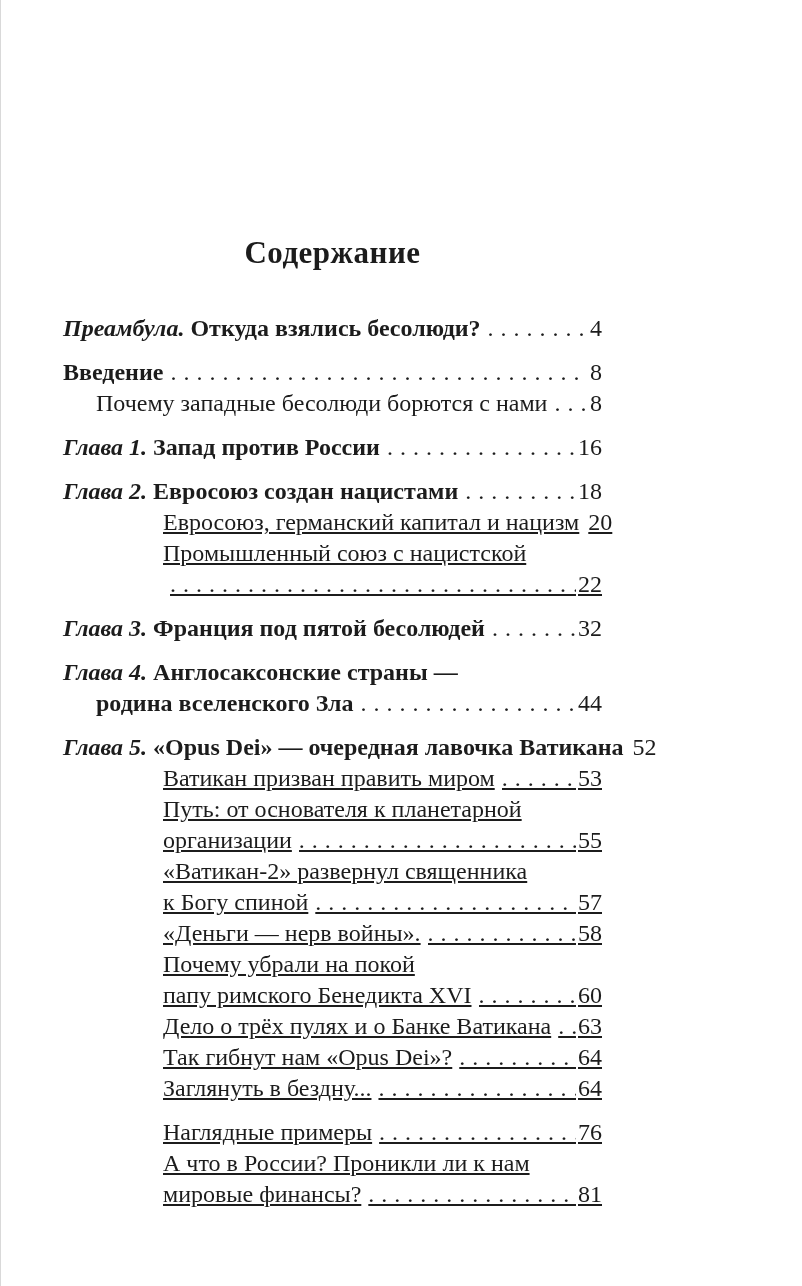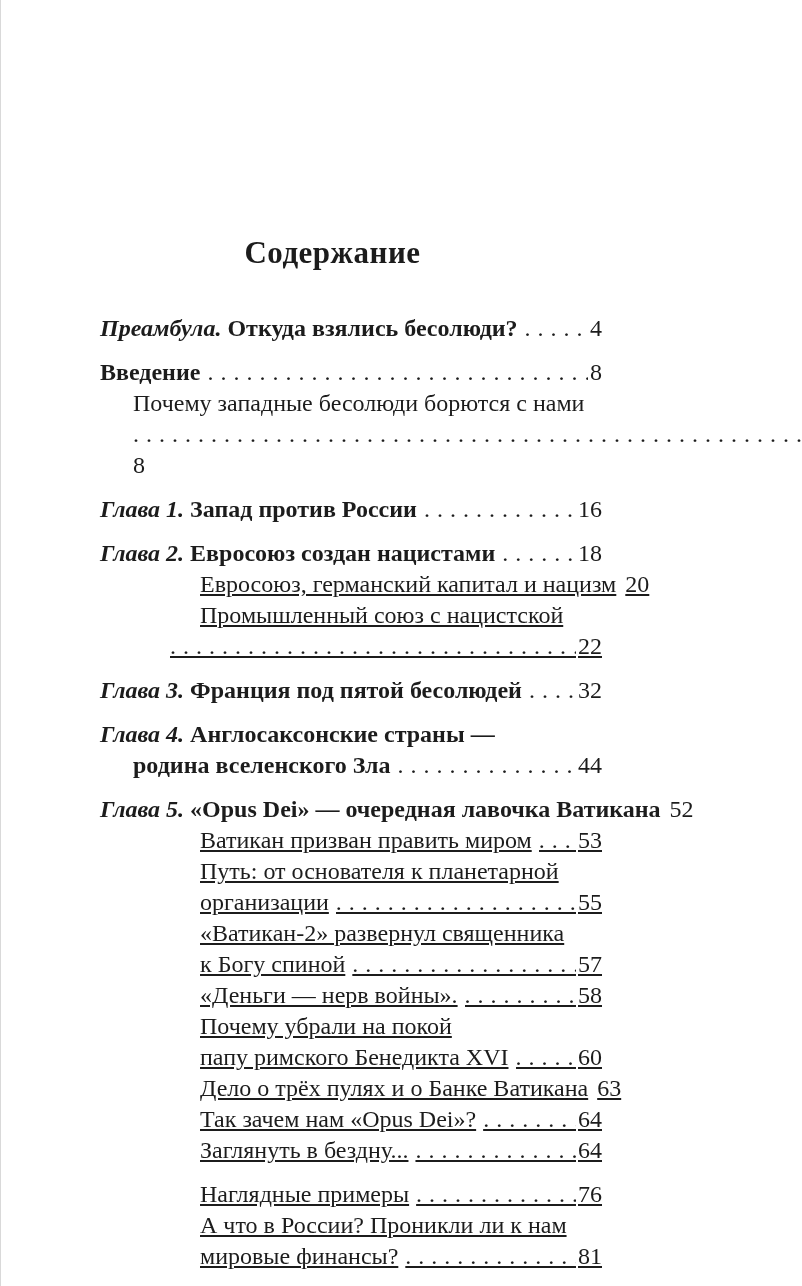--- a/index.html
+++ b/index.html
@@ -32,26 +32,26 @@
     letter-spacing: 0.5px;
   }
   .toc-list { }
   .entry { margin-bottom: 13px; }
   .row {
     display: flex;
     align-items: baseline;
     font-size: 24px;
     line-height: 31px;
   }
-  .row .text { white-space: nowrap; margin-left: 37px; }
+  .row .text { white-space: nowrap; }
   .row.chapter .text { font-weight: 700; }
   .label { font-style: italic; font-weight: 700; }
   .row.cont { margin-left: 33px; }
   .row.sub { margin-left: 100px; text-decoration: underline; }
-  .row.sub-small { margin-left: 33px; flex-direction: column; }
+  .row.sub-small { margin-left: 33px; }
   .dots {
     flex: 1 1 auto;
     overflow: hidden;
     white-space: nowrap;
     margin: 0 2px 0 7px;
     font-weight: 400;
     font-size: 24px;
   }
   .dots::after {
     content: "................................................................................";
@@ -171,21 +171,21 @@
           <span class="text">папу римского Бенедикта XVI</span>
           <span class="dots"></span>
           <span class="page-num">60</span>
         </div>
         <div class="row sub">
           <span class="text">Дело о трёх пулях и о Банке Ватикана</span>
           <span class="dots"></span>
           <span class="page-num">63</span>
         </div>
         <div class="row sub">
-          <span class="text">Так зачем нам «Opus Dei»?</span>
+          <span class="text">Так гибнут нам «Opus Dei»?</span>
           <span class="dots"></span>
           <span class="page-num">64</span>
         </div>
         <div class="row sub">
           <span class="text">Заглянуть в бездну...</span>
           <span class="dots"></span>
           <span class="page-num">64</span>
         </div>
       </div>
       <div class="entry">

